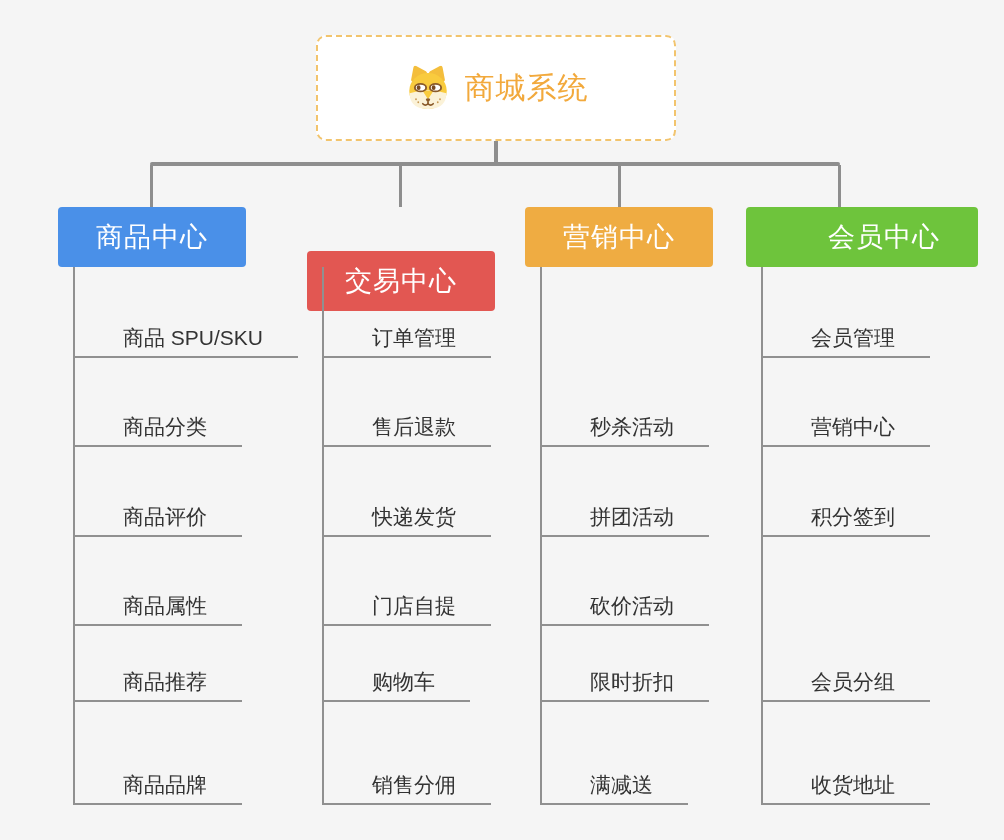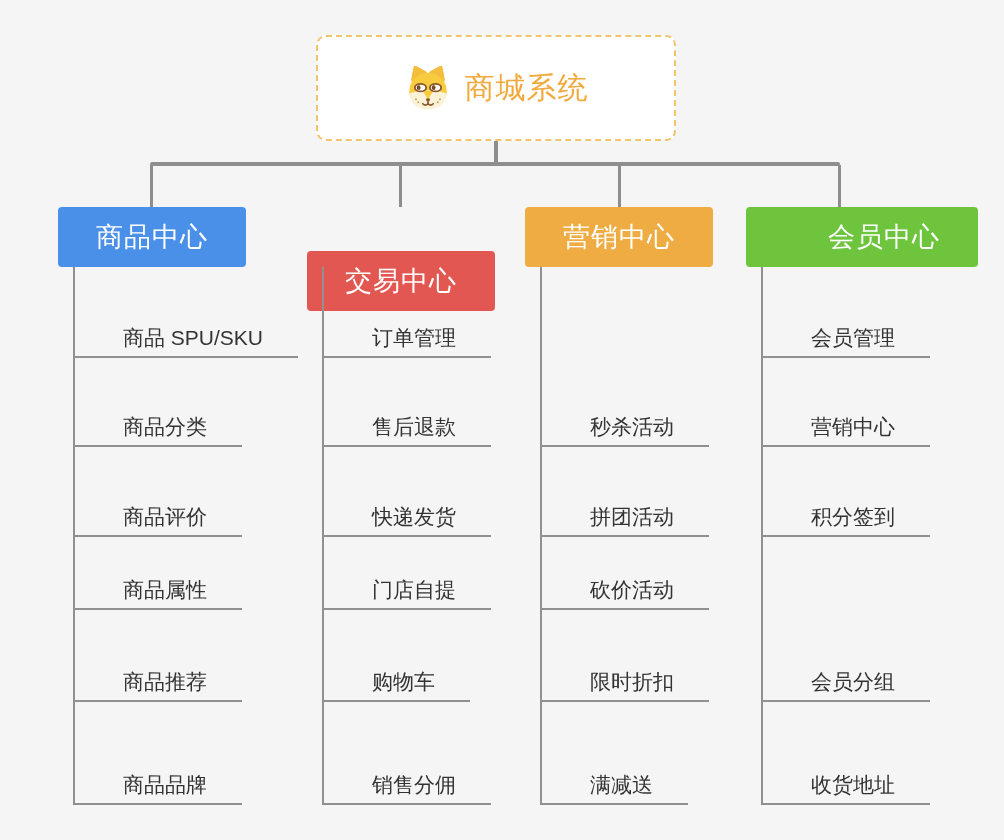--- a/index.html
+++ b/index.html
@@ -69,21 +69,21 @@
     white-space:nowrap;
     cursor:pointer;
   }
   .col-0{left:73px;}
   .col-1{left:322px;}
   .col-2{left:540px;}
   .col-3{left:761px;}
   .row-0{top:324px;}
   .row-1{top:413px;}
   .row-2{top:503px;}
-  .row-3{top:576px;}
+  .row-3{top:592px;}
   .row-4{top:668px;}
   .row-5{top:771px;}
 </style>
 </head>
 <body>
 
 <div class="canvas">
 
   <div class="root-node">
     <span class="root-icon">

